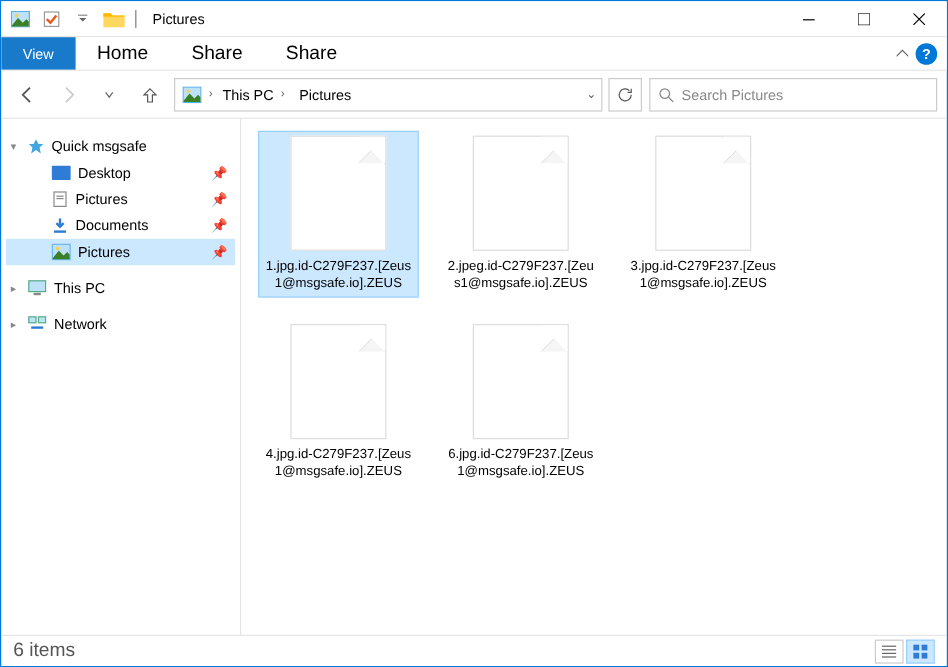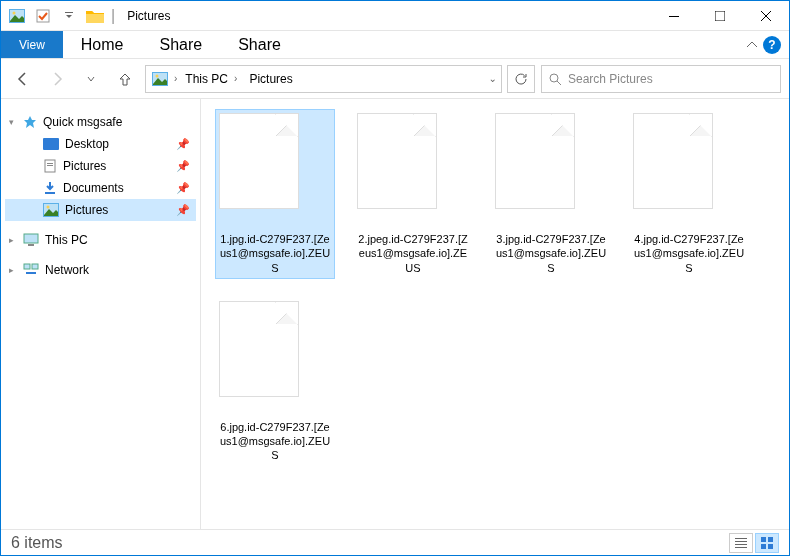--- a/index.html
+++ b/index.html
@@ -34,21 +34,21 @@
 .nav { width: 200px; border-right: 1px solid #e5e5e5; padding: 12px 4px; font-size: 12px; }
 .nav-item { display: flex; align-items: center; padding: 4px 6px 4px 18px; gap: 6px; position: relative; }
 .nav-item.sub { padding-left: 38px; justify-content: space-between; }
 .nav-item.selected { background: #cce8ff; }
 .nav-group { margin-bottom: 8px; }
 .pin { color: #888; font-size: 11px; }
 .tree-toggle { position: absolute; left: 4px; color: #888; font-size: 9px; }
 
 .main { flex: 1; padding: 10px 14px; overflow: auto; }
 .file-grid { display: flex; flex-wrap: wrap; gap: 18px 18px; }
-.file-item { width: 120px; display: flex; flex-direction: column; align-items: flex-start; padding: 4px; gap: 17px; }
+.file-item { width: 134px; display: flex; flex-direction: column; align-items: center; padding: 4px; }
 .file-item.selected { background: #cce8ff; border: 1px solid #99d1ff; padding: 3px; }
 .file-thumb { width: 80px; height: 96px; background: #fff; border: 1px solid #ddd; position: relative; margin-bottom: 6px; }
 .file-thumb::before { content: ""; position: absolute; top: 0; right: 0; width: 22px; height: 22px; background: linear-gradient(135deg, #fff 0%, #fff 48%, #ddd 50%, #f5f5f5 52%, #f5f5f5 100%); }
 .file-thumb::after { content: ""; position: absolute; top: 0; right: 0; width: 22px; height: 22px; background: #fff; clip-path: polygon(100% 0, 0 0, 100% 100%); border-left: 1px solid #ddd; border-bottom: 1px solid #ddd; }
 .file-name { font-size: 11px; text-align: center; line-height: 1.3; word-break: break-all; }
 
 .status { height: 26px; border-top: 1px solid #e5e5e5; display: flex; align-items: center; padding: 0 10px; font-size: 16px; color: #555; }
 .status-right { margin-left: auto; display: flex; gap: 2px; }
 .view-btn { width: 24px; height: 20px; border: 1px solid #ccc; display: inline-flex; align-items: center; justify-content: center; font-size: 11px; }
 .view-btn.active { background: #cce8ff; border-color: #99d1ff; }

